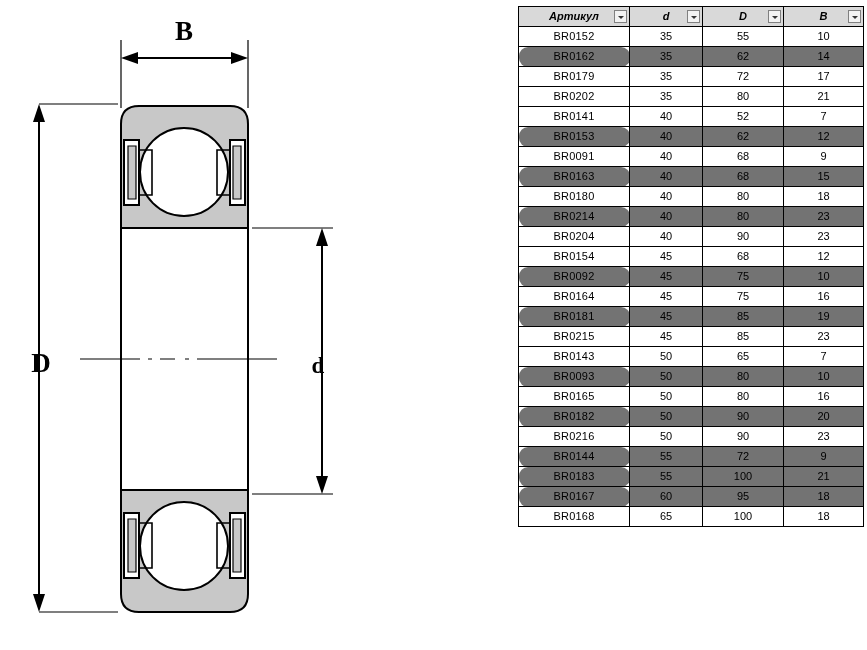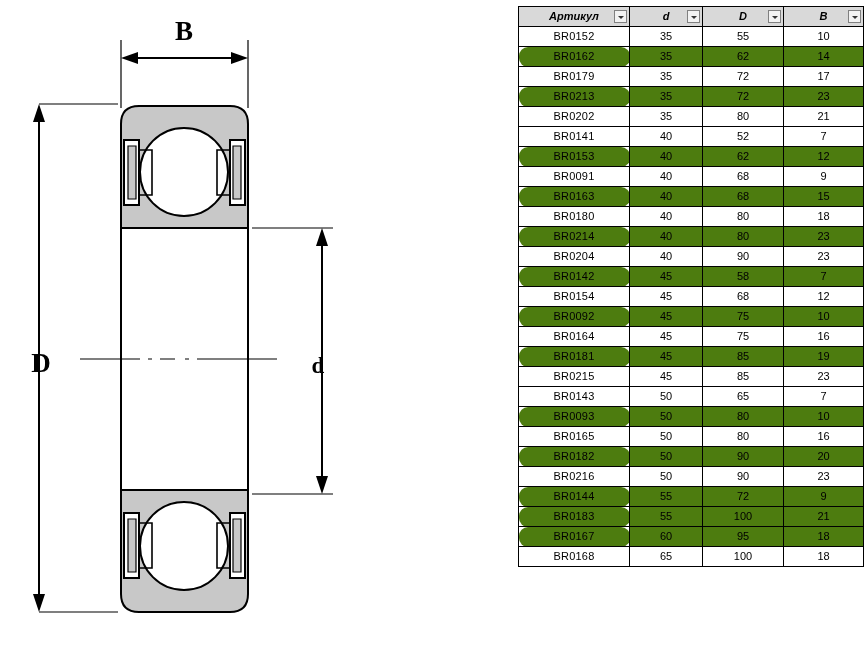--- a/index.html
+++ b/index.html
@@ -88,21 +88,21 @@
   .filter-btn::after {
     content: "";
     position: absolute;
     left: 3px;
     top: 5px;
     width: 0; height: 0;
     border-left: 3px solid transparent;
     border-right: 3px solid transparent;
     border-top: 3px solid #333;
   }
-  tr.alt td { background: #4d7c0f; }
+  tr.alt td { background: #737373; }
   tr.norm td { background: #ffffff; }
   td.art { font-weight: normal; letter-spacing: 0.2px; border-radius: 9px; }
 </style>
 </head>
 <body>
 
 <div id="root">
 
   <div id="drawing">
     <svg width="515" height="650" viewBox="0 0 515 650" xmlns="http://www.w3.org/2000/svg">
@@ -196,26 +196,20 @@
             <td>35</td>
             <td>62</td>
             <td>14</td>
           </tr>
           <tr class="norm">
             <td class="art">BR0179</td>
             <td>35</td>
             <td>72</td>
             <td>17</td>
           </tr>
-          <tr class="alt">
-            <td class="art">BR0213</td>
-            <td>35</td>
-            <td>72</td>
-            <td>23</td>
-          </tr>
           <tr class="norm">
             <td class="art">BR0202</td>
             <td>35</td>
             <td>80</td>
             <td>21</td>
           </tr>
           <tr class="norm">
             <td class="art">BR0141</td>
             <td>40</td>
             <td>52</td>
@@ -249,26 +243,20 @@
             <td class="art">BR0214</td>
             <td>40</td>
             <td>80</td>
             <td>23</td>
           </tr>
           <tr class="norm">
             <td class="art">BR0204</td>
             <td>40</td>
             <td>90</td>
             <td>23</td>
-          </tr>
-          <tr class="alt">
-            <td class="art">BR0142</td>
-            <td>45</td>
-            <td>58</td>
-            <td>7</td>
           </tr>
           <tr class="norm">
             <td class="art">BR0154</td>
             <td>45</td>
             <td>68</td>
             <td>12</td>
           </tr>
           <tr class="alt">
             <td class="art">BR0092</td>
             <td>45</td>

